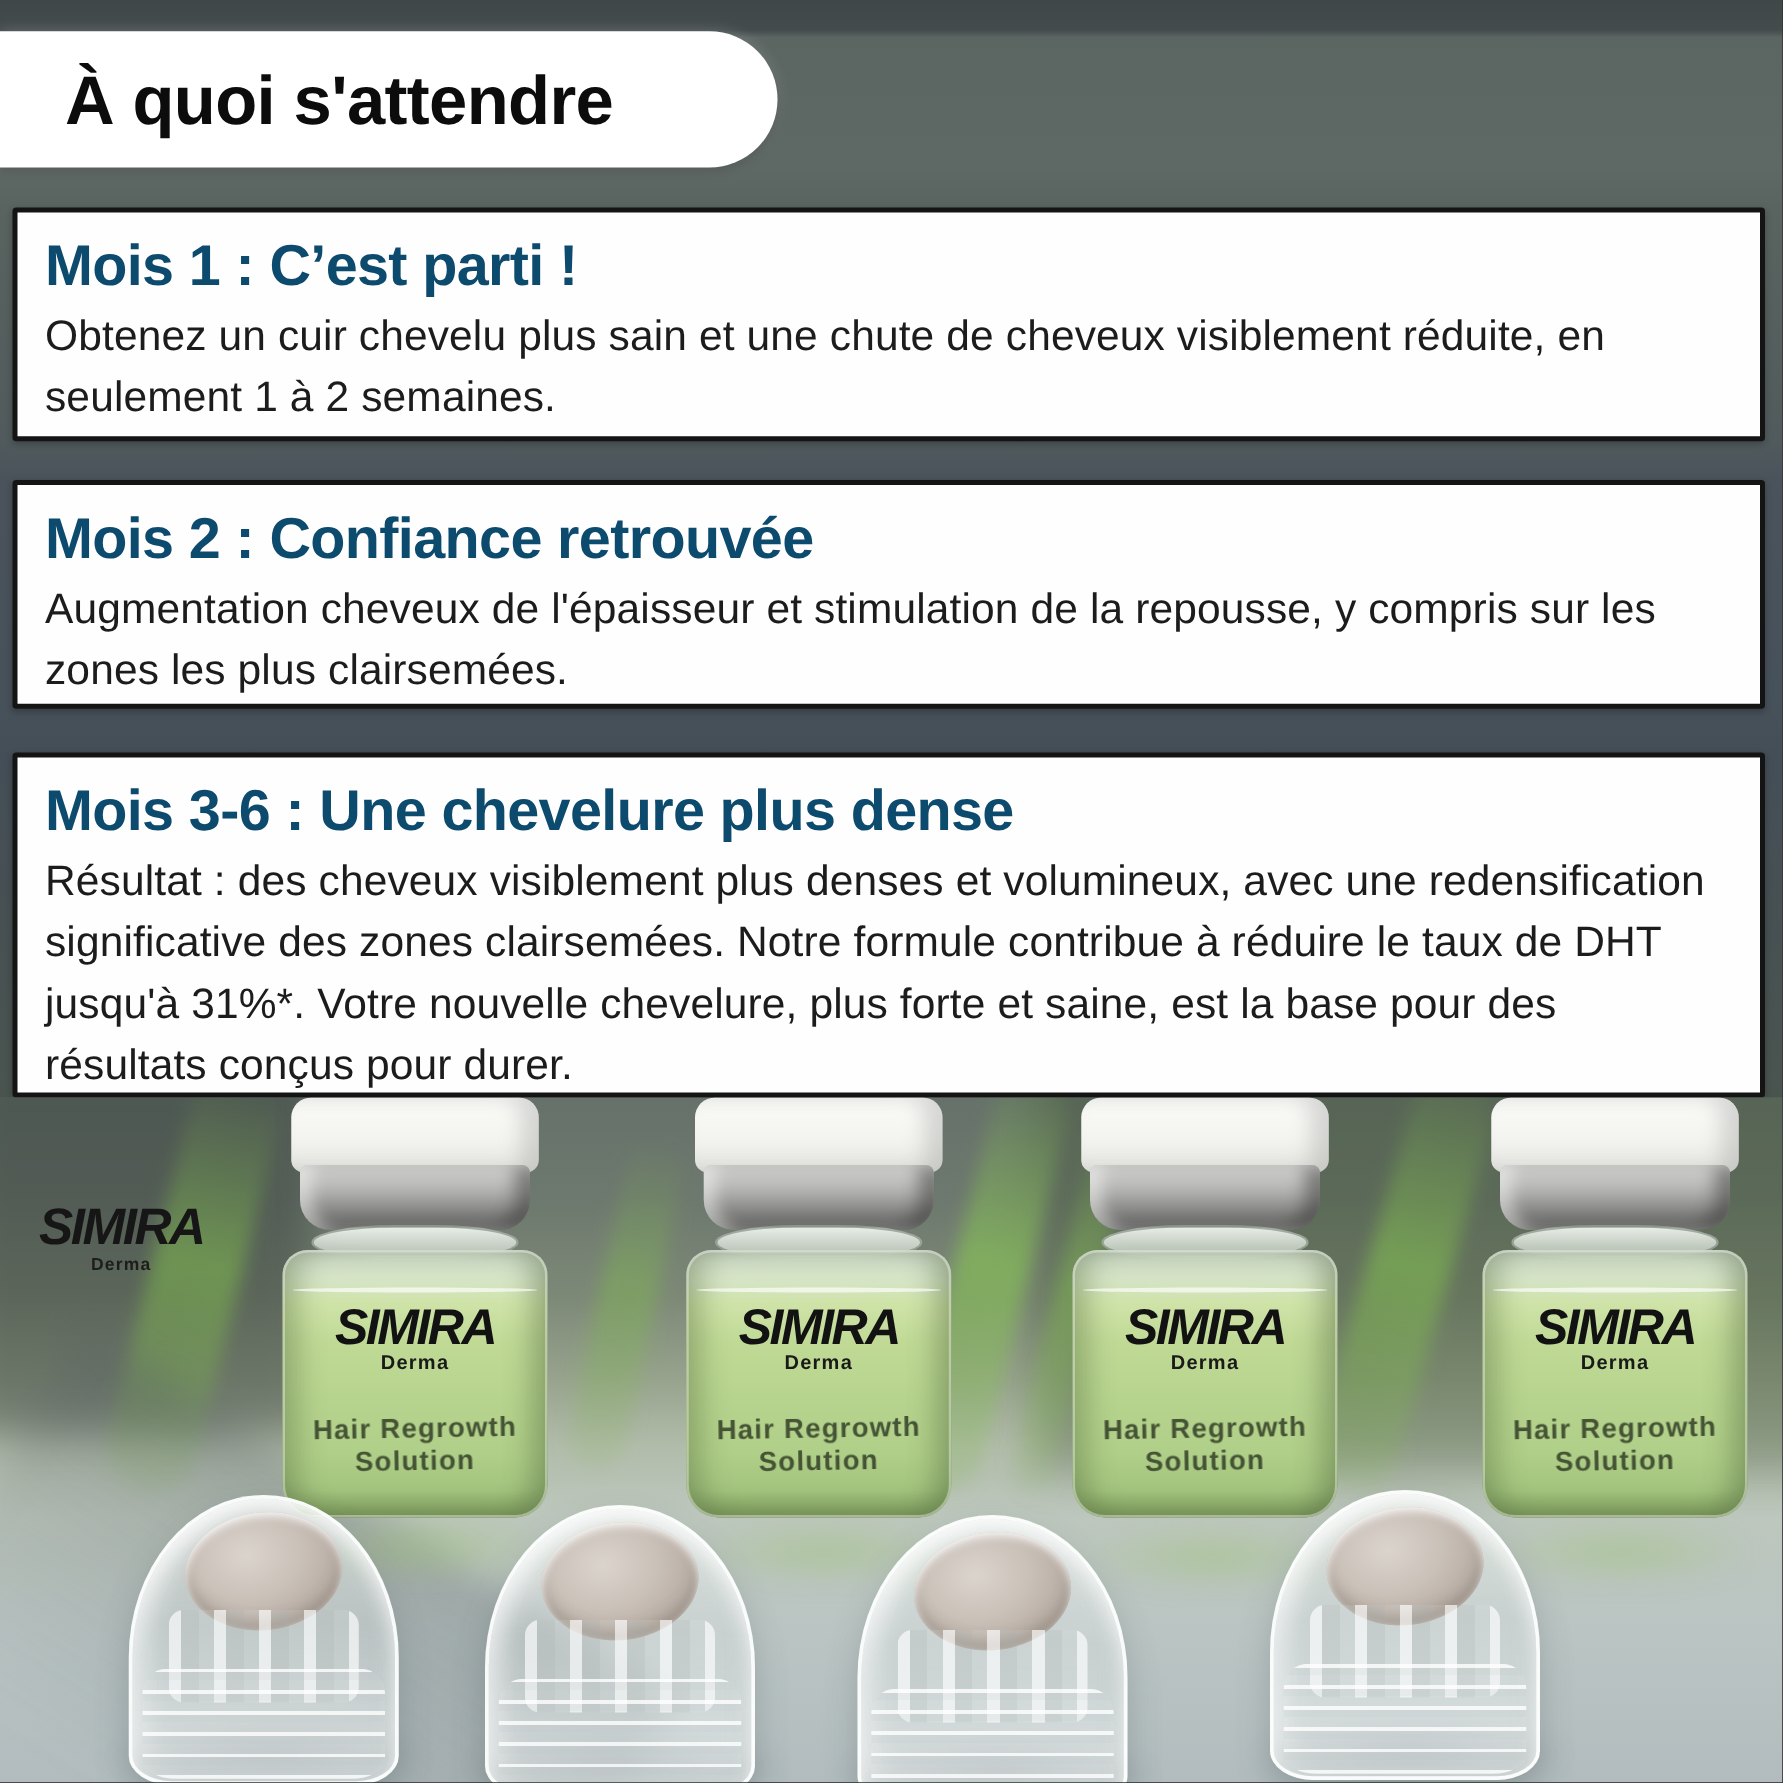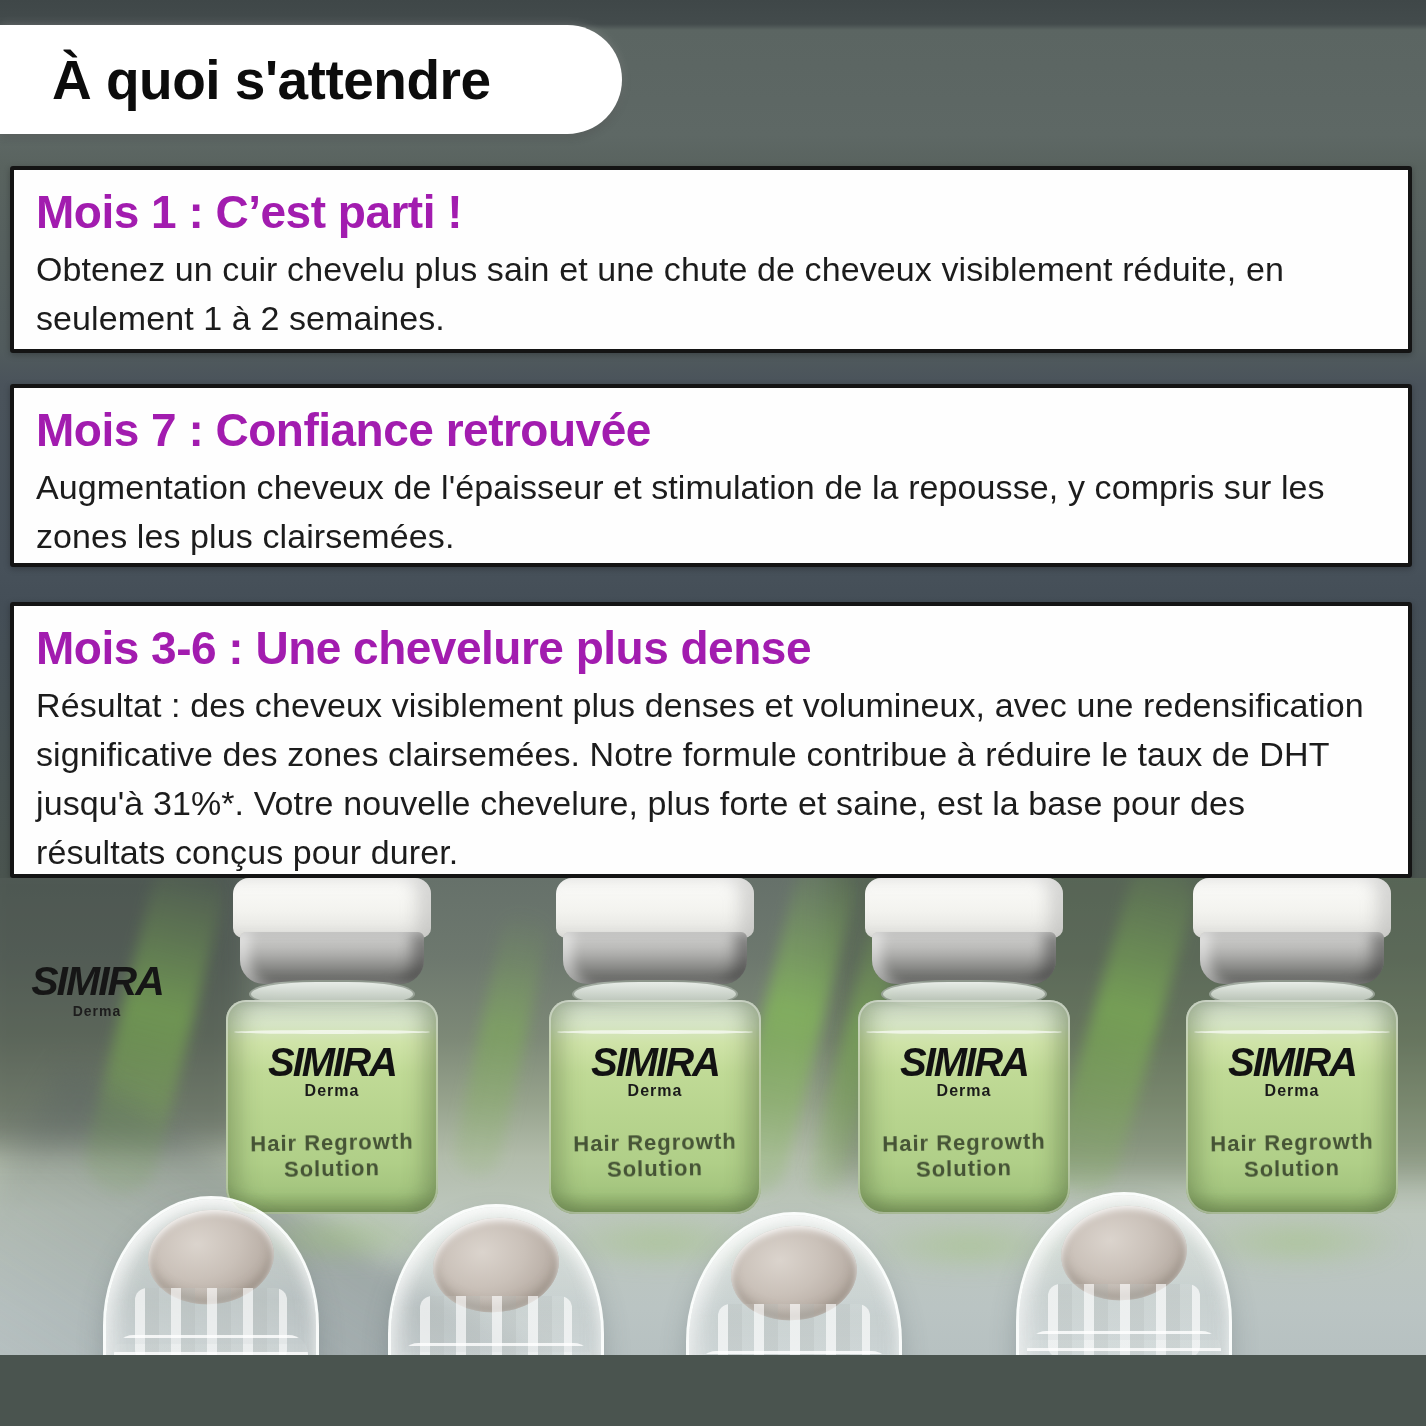--- a/index.html
+++ b/index.html
@@ -28,29 +28,29 @@
     position:absolute;left:10px;width:1402px;box-sizing:border-box;
     background:#fefefe;border:4px solid #141414;border-radius:3px;
     padding:16px 24px 14px 22px;
     box-shadow:0 2px 6px rgba(0,0,0,.25);
   }
   .card-1{top:166px;height:187px;}
   .card-2{top:384px;height:183px;}
   .card-3{top:602px;height:276px;}
   .card h2{
     margin:0 0 6px 0;font-size:46px;line-height:1.15;font-weight:bold;
-    color:#a21caf;letter-spacing:-.5px;
+    color:#0c4a6e;letter-spacing:-.5px;
   }
   .card p{
     margin:0;font-size:34px;line-height:1.44;color:#1c1c1c;letter-spacing:.1px;
   }
 
   
   .photo{
-    position:absolute;left:0;top:878px;width:1426px;height:477px;overflow:hidden;
+    position:absolute;left:0;top:878px;width:1426px;height:548px;overflow:hidden;
     background:linear-gradient(180deg,
       #66716a 0px,#6d786e 80px,#7d8977 160px,#97a38d 225px,
       #b2bcab 280px,#bdc7bd 335px,#bac4c3 430px,#b2bcbe 548px);
   }
   .shade{position:absolute;filter:blur(16px);}
   .shade-left{left:-30px;top:-30px;width:280px;height:300px;background:rgba(42,50,48,.40);}
   .shade-right{left:830px;top:-30px;width:640px;height:330px;background:rgba(52,72,40,.30);}
   .streak{position:absolute;filter:blur(7px);border-radius:40px;}
   .s1{left:118px;top:-20px;width:72px;height:340px;transform:rotate(14deg);
       background:linear-gradient(180deg,rgba(120,180,70,0),rgba(128,188,78,.55) 45%,rgba(118,175,68,.12));}
@@ -138,21 +138,21 @@
   <div class="pill">
     <div class="pill-title">À quoi s'attendre</div>
   </div>
 
   <div class="card card-1">
     <h2>Mois 1 : C’est parti !</h2>
     <p>Obtenez un cuir chevelu plus sain et une chute de cheveux visiblement réduite, en seulement 1 à 2 semaines.</p>
   </div>
 
   <div class="card card-2">
-    <h2>Mois 7 : Confiance retrouvée</h2>
+    <h2>Mois 2 : Confiance retrouvée</h2>
     <p>Augmentation cheveux de l'épaisseur et stimulation de la repousse, y compris sur les zones les plus clairsemées.</p>
   </div>
 
   <div class="card card-3">
     <h2>Mois 3-6 : Une chevelure plus dense</h2>
     <p>Résultat : des cheveux visiblement plus denses et volumineux, avec une redensification significative des zones clairsemées. Notre formule contribue à réduire le taux de DHT jusqu'à 31%*. Votre nouvelle chevelure, plus forte et saine, est la base pour des résultats conçus pour durer.</p>
   </div>
 
   <div class="photo">
 

